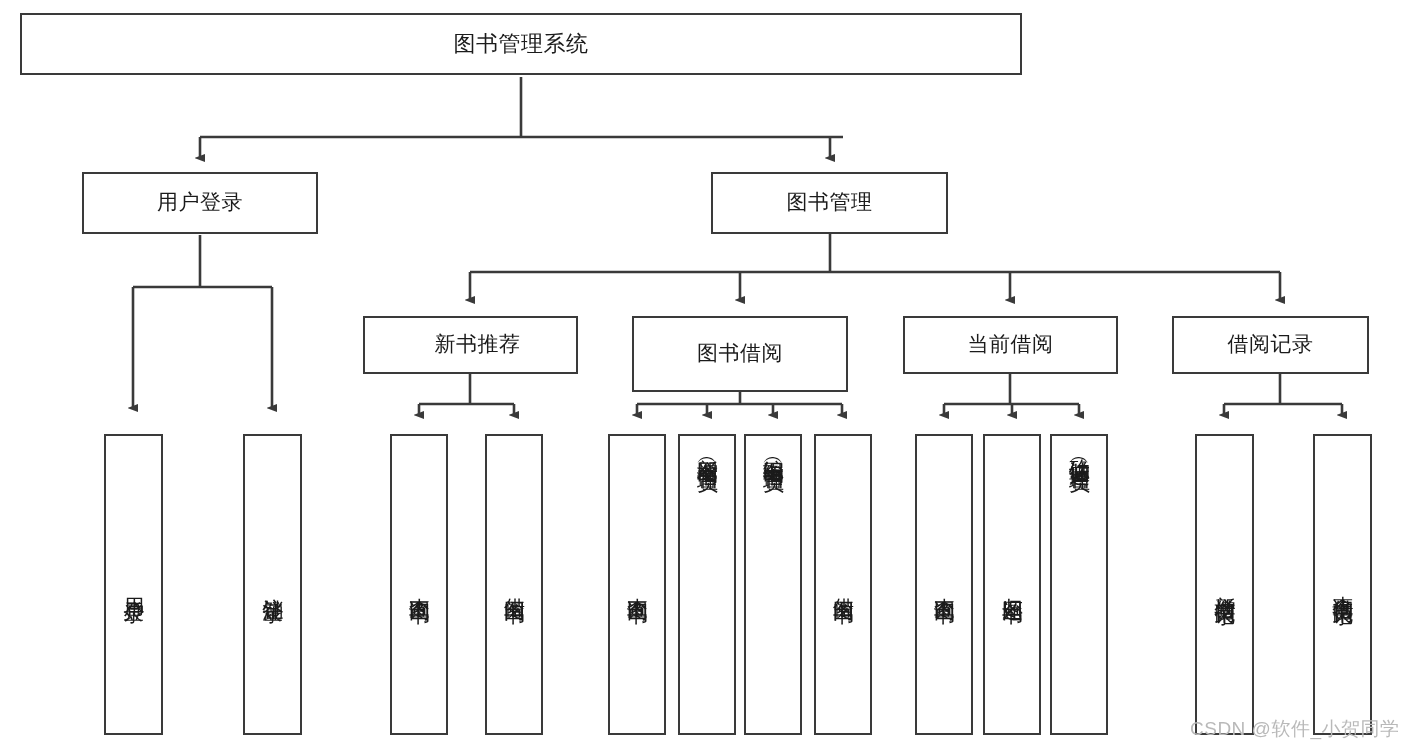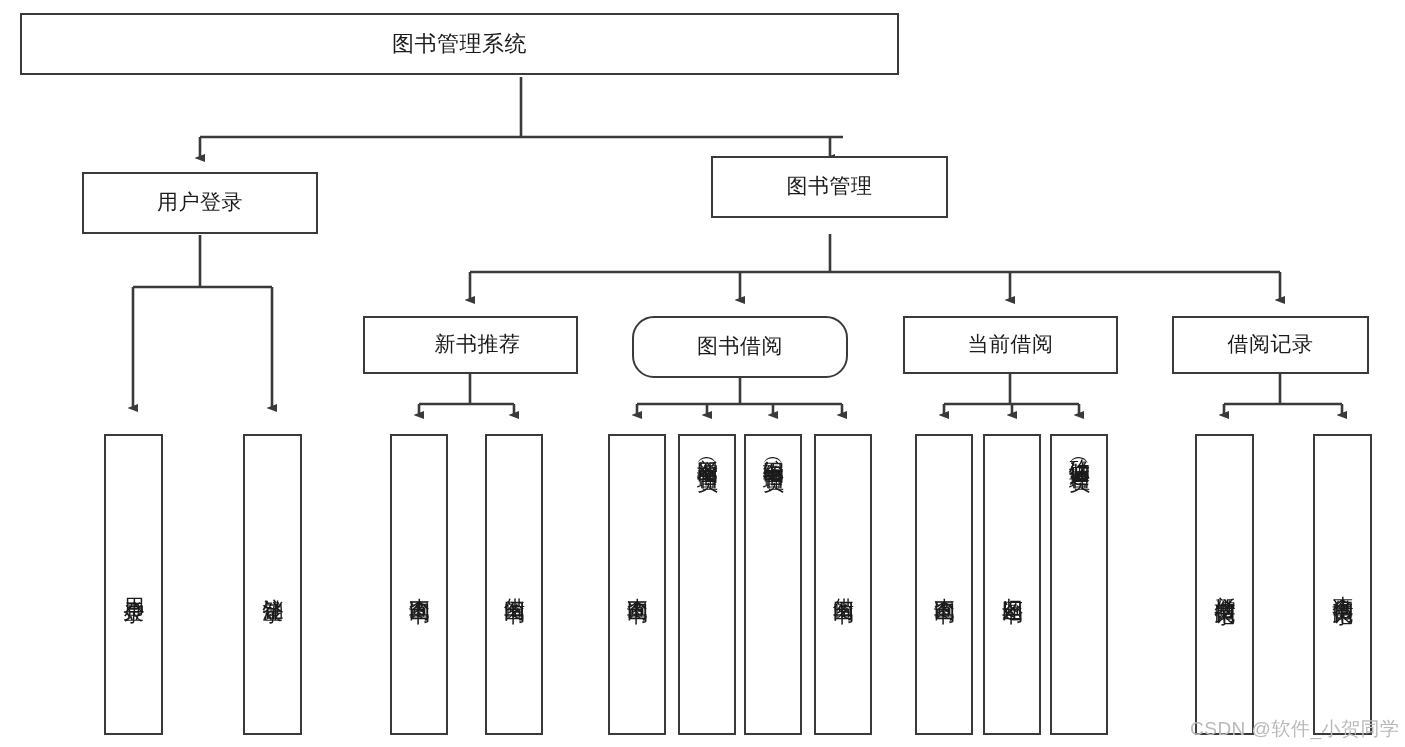--- a/index.html
+++ b/index.html
@@ -124,35 +124,35 @@
       <path d="M1012,404 L1012,415" marker-end="url(#arrow)"></path>
       <path d="M1079,404 L1079,415" marker-end="url(#arrow)"></path>
 
       <path d="M1280,374 L1280,404"></path>
       <path d="M1224,404 L1342,404"></path>
       <path d="M1224,404 L1224,415" marker-end="url(#arrow)"></path>
       <path d="M1342,404 L1342,415" marker-end="url(#arrow)"></path>
     </g>
   </svg>
 
-  <div class="node horiz root" style="left:20px; top:13px; width:879px; height:62px;">
+  <div class="node horiz root" style="left:20px; top:13px; width:1002px; height:62px;">
     <span class="label">图书管理系统</span>
   </div>
 
   <div class="node horiz" style="left:82px; top:172px; width:236px; height:62px;">
     <span class="label">用户登录</span>
   </div>
-  <div class="node horiz" style="left:711px; top:156px; width:237px; height:62px;">
+  <div class="node horiz" style="left:711px; top:172px; width:237px; height:62px;">
     <span class="label">图书管理</span>
   </div>
 
   <div class="node horiz" style="left:363px; top:316px; width:215px; height:58px;padding-left:14px;">
     <span class="label">新书推荐</span>
   </div>
-  <div class="node horiz" style="left:632px; top:316px; width:216px; height:62px;border-radius:22px;">
+  <div class="node horiz" style="left:632px; top:316px; width:216px; height:76px;">
     <span class="label">图书借阅</span>
   </div>
   <div class="node horiz" style="left:903px; top:316px; width:215px; height:58px;">
     <span class="label">当前借阅</span>
   </div>
   <div class="node horiz" style="left:1172px; top:316px; width:197px; height:58px;">
     <span class="label">借阅记录</span>
   </div>
 
   <div class="node vert center-text" style="left:104px; top:434px; width:59px; height:301px;">

